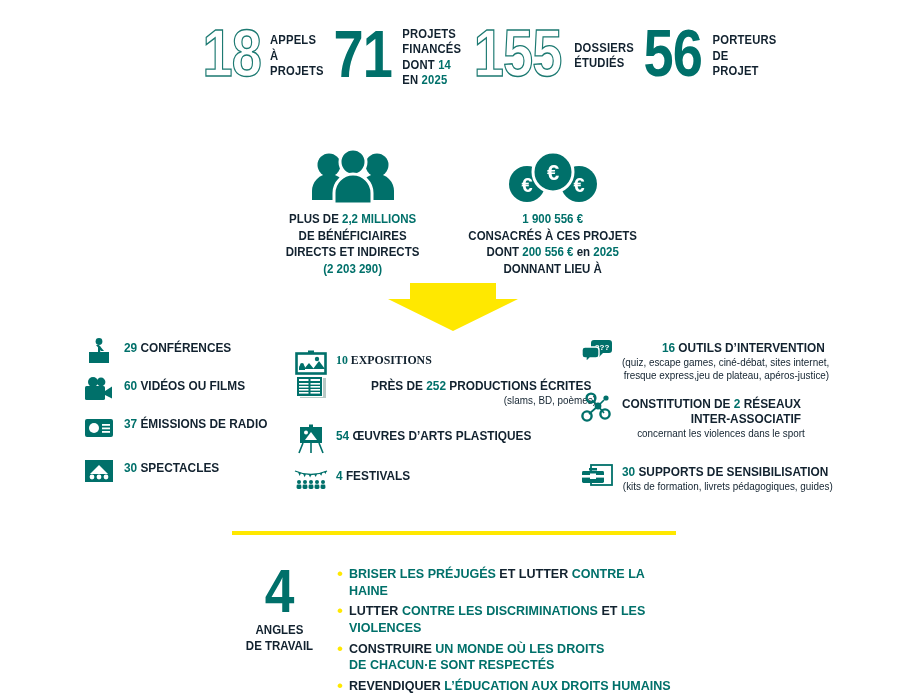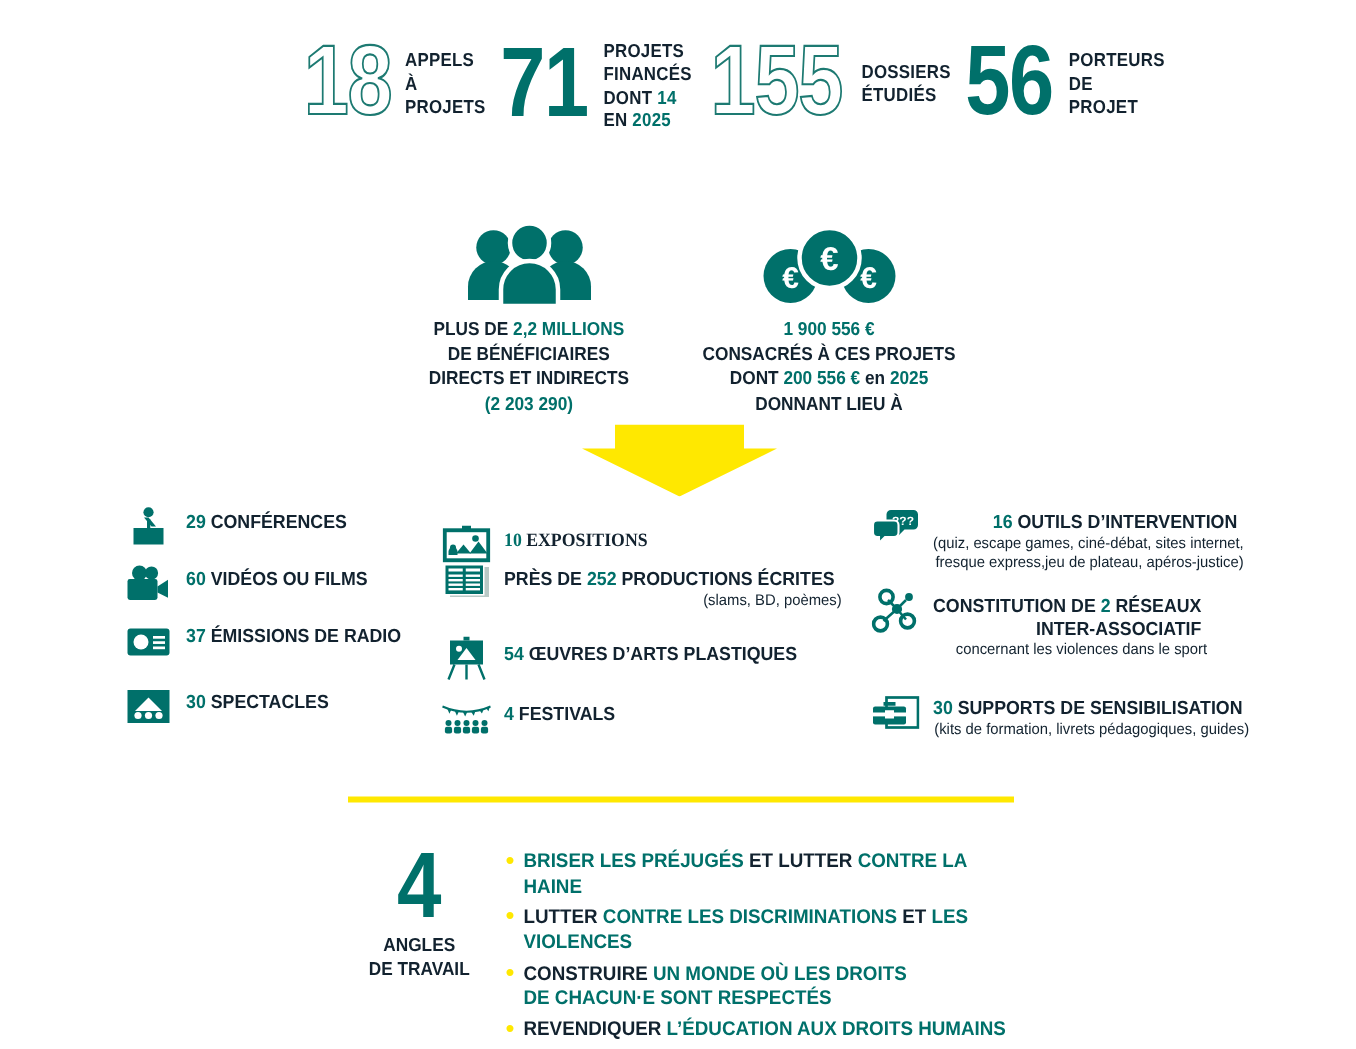--- a/index.html
+++ b/index.html
@@ -331,21 +331,21 @@
             <path d="M9 19l5-6 5 6z" fill="#00706A"></path>
      <circle cx="22" cy="9" r="2.2" fill="#00706A"></circle>
      <circle cx="7" cy="15" r="2" fill="#00706A"></circle>
             <path d="M4 20v-2.2a3 3 0 0 1 6 0V20z" fill="#00706A"></path>
    </svg>
         </div>
        <div class="stat-body">
           <div class="stat-main"><span class="hl">10</span><span> EXPOSITIONS</span></div>
         </div>
       </div>
-      <div class="stat" style="top: 38px;">
+      <div class="stat" style="top: 38px; gap: 35px;">
         <div class="stat-ico">
           <svg width="30" height="26" viewBox="0 0 30 26">
      <rect x="4" y="2" width="26" height="20" fill="#b9c9c6"></rect>
      <rect x="0.5" y="0.5" width="26" height="20" fill="#00706A" stroke="#fff" stroke-width="1"></rect>
      <g fill="#fff">
        <rect x="3" y="3" width="9.5" height="2"></rect>
               <rect x="14.5" y="3" width="9.5" height="2"></rect>
        <rect x="3" y="7" width="9.5" height="1.6"></rect>
               <rect x="14.5" y="7" width="9.5" height="1.6"></rect>
        <rect x="3" y="10" width="9.5" height="1.6"></rect>

